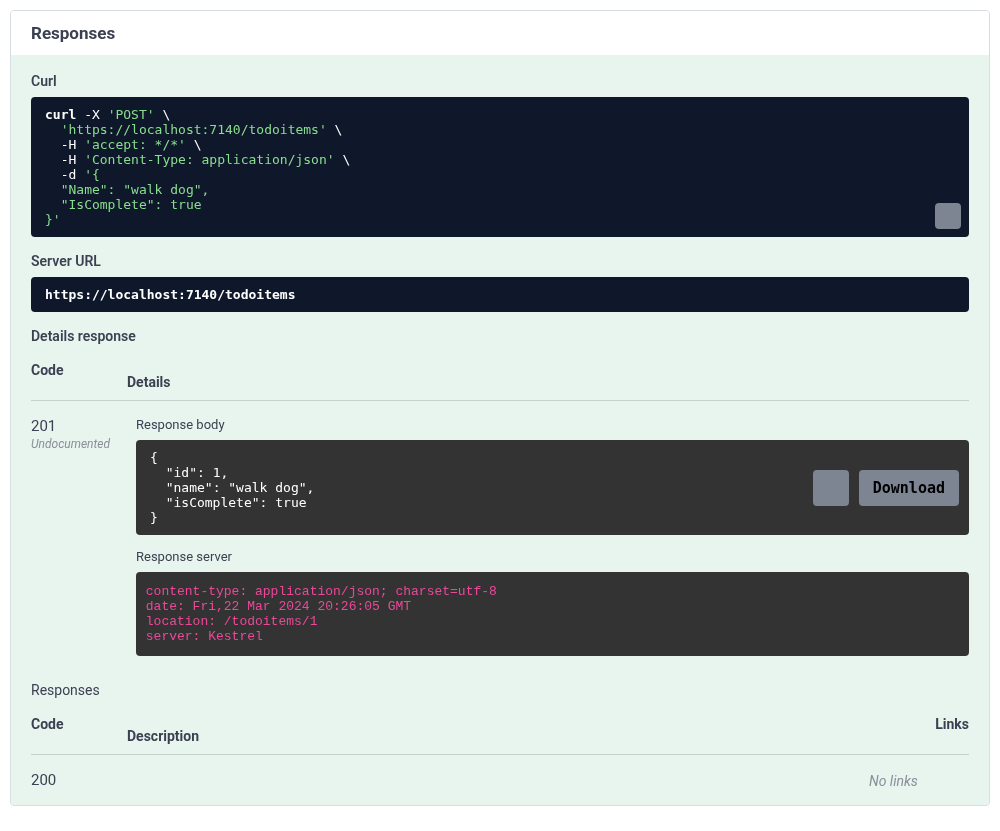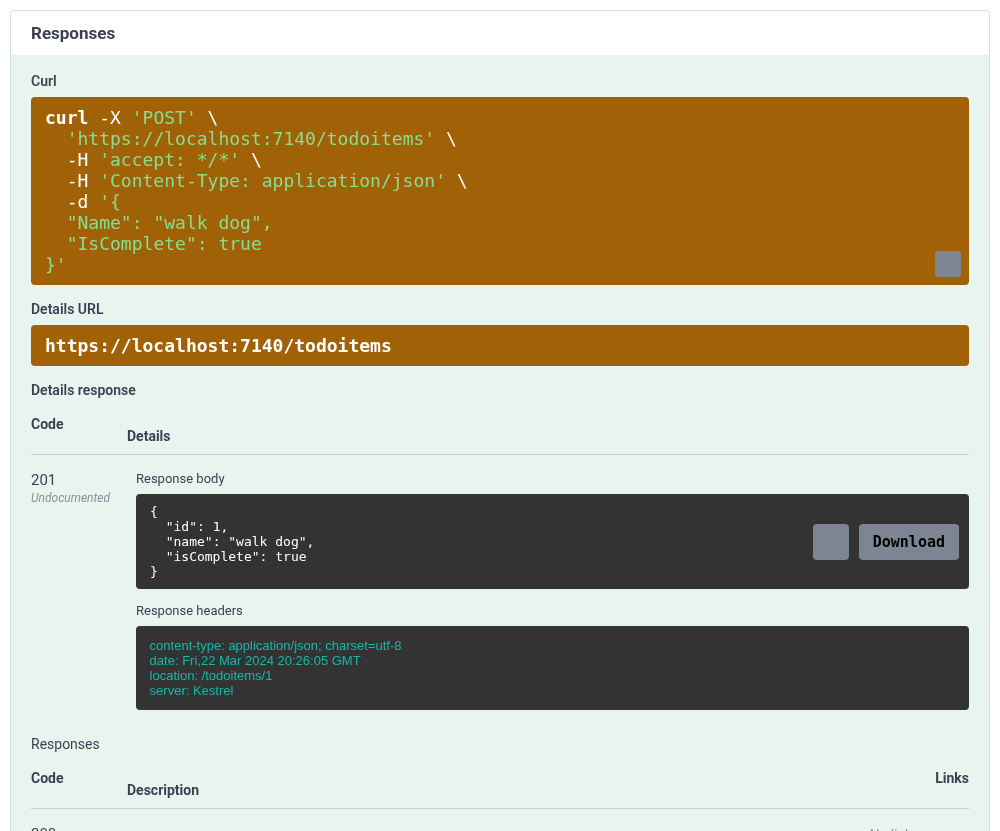--- a/index.html
+++ b/index.html
@@ -29,26 +29,26 @@
     background: #e8f5ef;
     padding: 18px 20px 0 20px;
   }
   .section-label {
     font-size: 14px;
     font-weight: 600;
     color: #3b4151;
     margin-bottom: 8px;
   }
   .codebox {
-    background: #a16207;
+    background: #0f172a;
     color: #fff;
     border-radius: 4px;
     padding: 10px 14px;
     font-family: "Consolas", "Monaco", monospace;
-    font-size: 18px;
+    font-size: 13px;
     white-space: pre;
     position: relative;
     margin-bottom: 16px;
     overflow-x: auto;
   }
   .codebox .tok-cmd   { color: #ffffff; font-weight: 700; }
   .codebox .tok-str   { color: #89dd8e; }
   .clip-btn {
     position: absolute;
     right: 8px;
@@ -128,24 +128,24 @@
     justify-content: center;
     cursor: pointer;
     min-width: 34px;
     min-height: 34px;
   }
   .btn-grey.icon-only { padding: 0; width: 36px; height: 36px; }
   .btn-grey svg { width: 18px; height: 18px; fill: #fff; }
 
   .resp-headers-box {
     background: #333333;
-    color: #14b8a6;
-    border-radius: 4px;
-    padding: 12px 10px;
-    font-family: Liberation Sans, sans-serif;
+    color: #ec4899;
+    border-radius: 4px;
+    padding: 12px 2px;
+    font-family: Liberation Mono, monospace;
     font-size: 13px;
     white-space: pre;
     margin-bottom: 18px;
   }
   .responses-sep {
     font-size: 14px;
     color: #3b4151;
     margin-top: 4px;
     margin-bottom: 4px;
   }
@@ -169,21 +169,21 @@
 <span>  -H </span><span class="tok-str">'Content-Type: application/json'</span><span> \</span>
 <span>  -d </span><span class="tok-str">'{</span>
 <span>  </span><span class="tok-str">"Name": "walk dog",</span>
 <span>  </span><span class="tok-str">"IsComplete": true</span>
 <span class="tok-str">}'</span><div class="clip-btn">
         <span>
           
         </span>
       </div></div>
 
-    <div class="section-label">Details URL</div>
+    <div class="section-label">Server URL</div>
     <div class="codebox"><span class="tok-cmd">https://localhost:7140/todoitems</span></div>
 
     <div class="section-label">Details response</div>
 
     <div class="table-head-row">
       <div class="col-code">Code</div>
       <div class="col-detail">Details</div>
     </div>
 
     <div class="data-row">
@@ -204,21 +204,21 @@
                 <svg viewBox="0 0 24 24">
                     <path d="M16 1H4C2.9 1 2 1.9 2 3v14h2V3h12V1zm3 4H8C6.9 5 6 5.9 6 7v14c0 1.1.9 2 2 2h11c1.1 0 2-.9 2-2V7c0-1.1-.9-2-2-2zm0 16H8V7h11v14z"></path>
                   </svg>
               </span>
             </div>
             <div class="btn-grey">
               <span>Download</span>
             </div>
           </div></div>
 
-        <div class="mini-label">Response headers</div>
+        <div class="mini-label">Response server</div>
         <div class="resp-headers-box"> content-type: application/json; charset=utf-8 
  date: Fri,22 Mar 2024 20:26:05 GMT 
  location: /todoitems/1 
  server: Kestrel </div>
       </div>
     </div>
 
     <div class="responses-sep">Responses</div>
 
     <div class="table-head-row">

